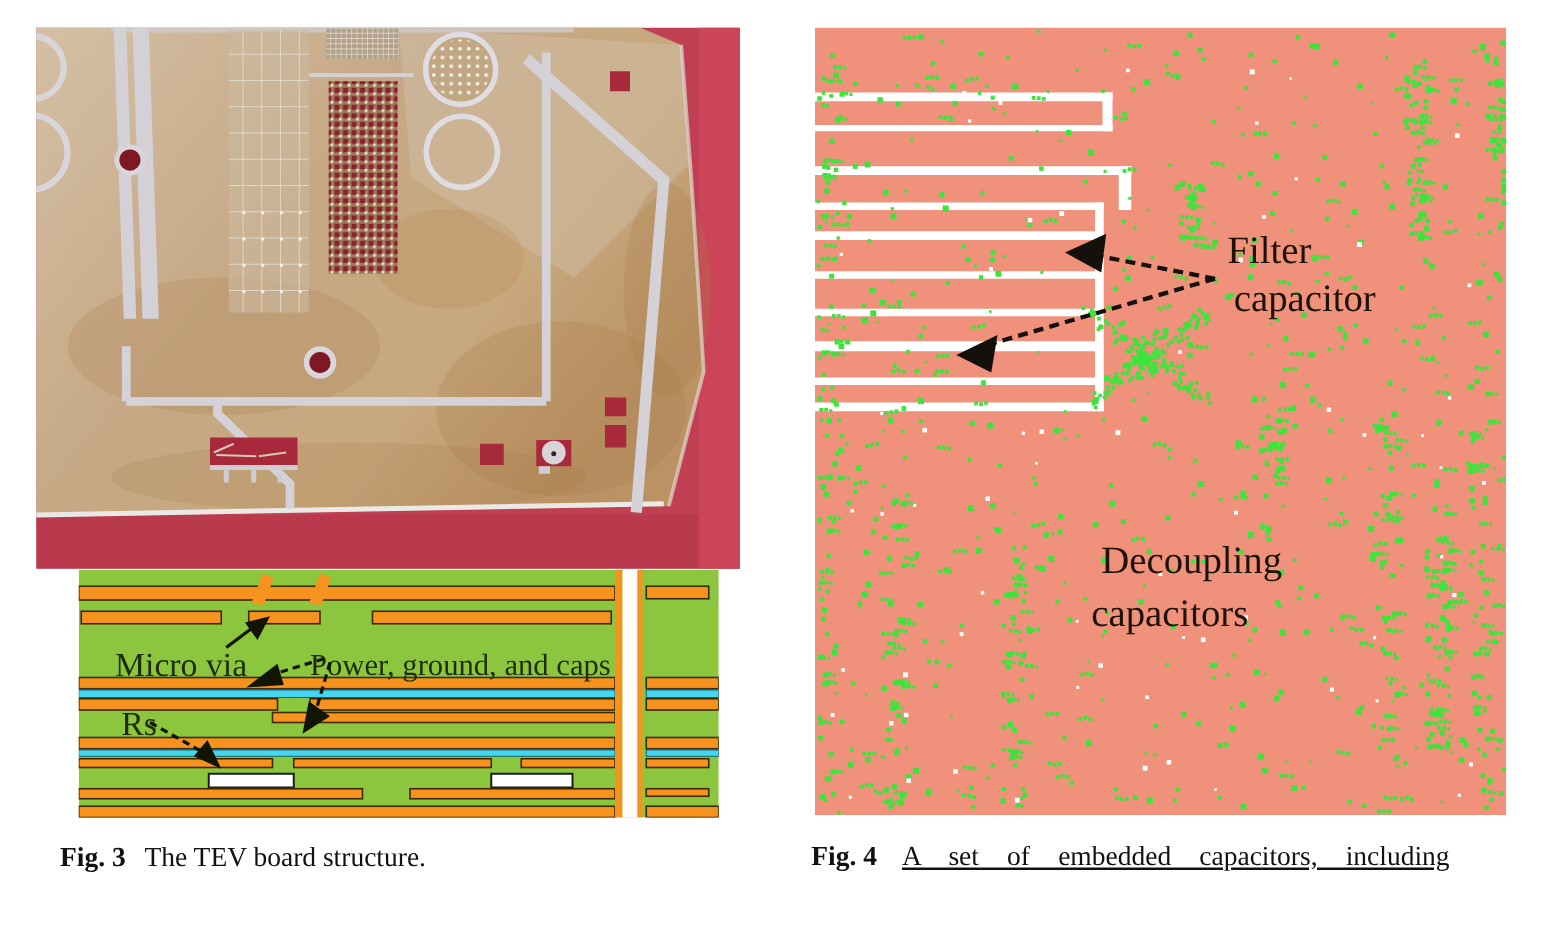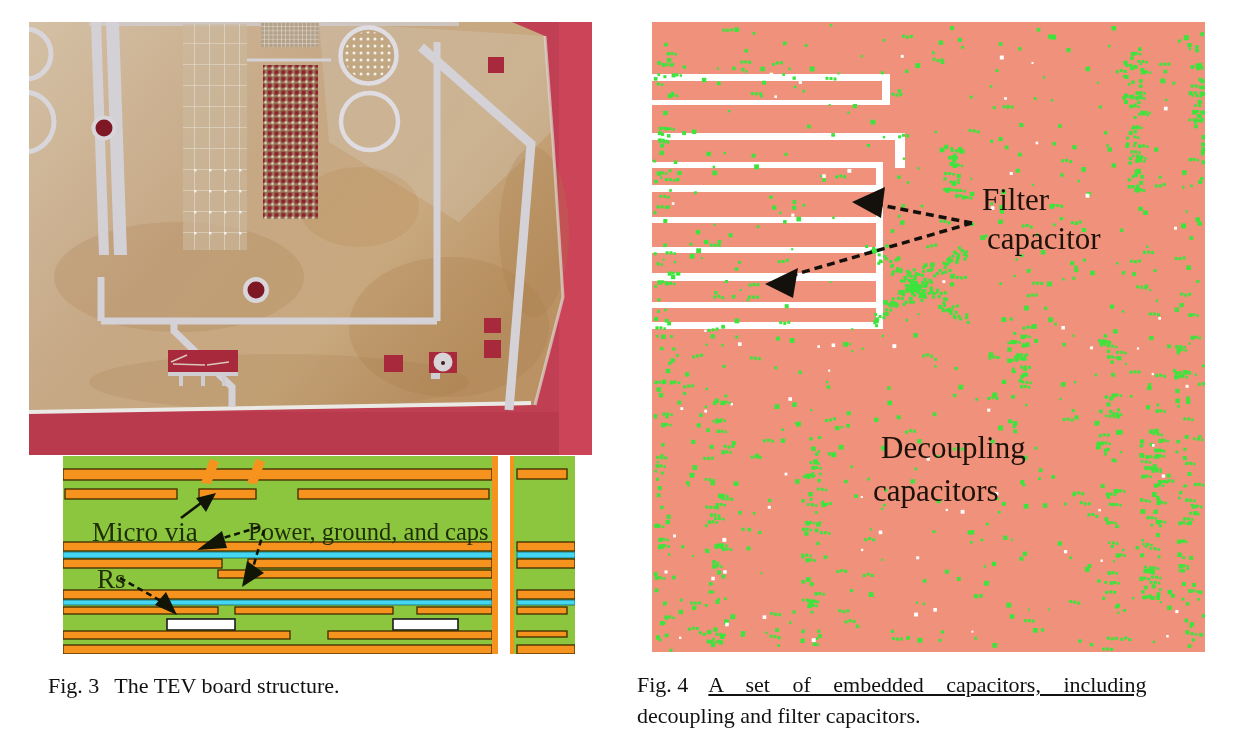--- a/index.html
+++ b/index.html
@@ -7,25 +7,25 @@
     width:1242px;height:746px;position:relative;overflow:hidden;
     background:var(--page-bg,#fff);
     font-family:"Liberation Serif", serif;
   }
   .abs{position:absolute;}
   svg{display:block;}
   svg text{font-family:"Liberation Serif", serif;}
 
   
   .caption{font-size:22px;color:var(--caption-text,#111);line-height:31px;}
-  .cap-label{font-weight:normal;}
+  .cap-label{font-weight:bold;}
   #fig3-caption{left:48px;top:670px;width:560px;}
   #fig3-caption .cap-label{margin-right:15px;}
   #fig4-caption{left:637px;top:669px;width:570px;}
-  #fig4-caption .l1 .cap-label{margin-right:20px;}
+  #fig4-caption .l1 .cap-label{margin-right:20px;margin-left:12px;}
   #fig4-caption .l1 .cap-rest{word-spacing:17px;text-decoration:underline;}
 
   
   .dg-bg{fill:var(--diagram-green,#8cc63e);}
   .bar-o{fill:var(--diagram-orange,#f6921e);stroke:#3f2b00;stroke-width:1.3;}
   .bar-ov{fill:var(--diagram-orange,#f6921e);}
   .bar-c{fill:var(--diagram-cyan,#45d7f2);stroke:#0b5560;stroke-width:0.7;}
   .bar-w{fill:var(--resistor-white,#fff);stroke:#1c1c1c;stroke-width:1.6;}
   .dg-text{fill:var(--diagram-label-text,#1f2d05);}
   .dg-arrow{stroke:#101505;stroke-width:2.6;fill:none;}
@@ -2089,14 +2089,13 @@
   <g>
     <text class="f4-text" x="229" y="436">Decoupling</text>
     <text class="f4-text" x="221" y="479">capacitors</text>
   </g>
 </svg>
 
 <div id="fig4-caption" class="abs caption">
   <div class="l1">
     <span class="cap-label">Fig. 4</span><span class="cap-rest">A set of embedded capacitors, including</span>
   </div>
-  <div class="l2">decoupling and filter capacitors.</div>
 </div>
 
 </body></html>

